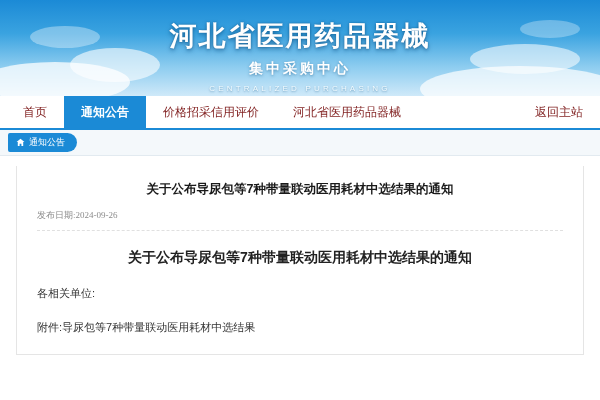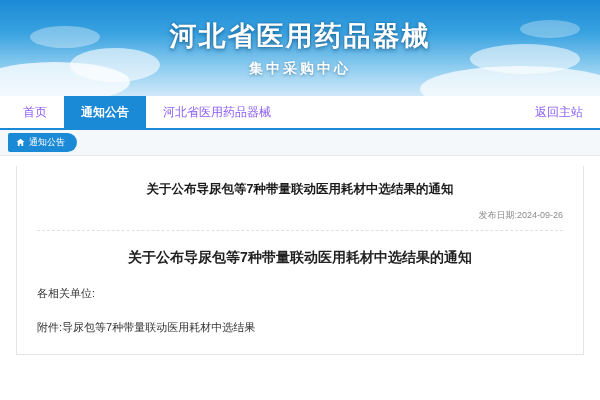--- a/index.html
+++ b/index.html
@@ -71,21 +71,21 @@
     border-bottom: 2px solid #1b8ad6;
     display: flex;
     align-items: stretch;
     padding-left: 6px;
     font-size: 12px;
   }
   .nav-item {
     display: flex;
     align-items: center;
     padding: 0 17px;
-    color: #8b5cf6;
+    color: #7f1d1d;
     white-space: nowrap;
     cursor: pointer;
   }
   .nav-item.active {
     background: #1b8ad6;
     color: #ffffff;
     font-weight: bold;
   }
   .nav-item.right {
     margin-left: auto;
@@ -125,25 +125,26 @@
   }
   .doc-head-title {
     text-align: center;
     font-size: 12.5px;
     font-weight: bold;
     color: #1a1a1a;
     line-height: 1.5;
   }
   .doc-meta {
     margin-top: 10px;
-    text-align: right;
+    text-align: left;
     font-size: 9px;
     color: #8b8b8b;
     padding-bottom: 8px;
     border-bottom: 1px dashed #e0e0e0;
+    font-family: Liberation Serif, serif;
   }
   .doc-title {
     margin-top: 16px;
     text-align: center;
     font-size: 14px;
     font-weight: bold;
     color: #222222;
     line-height: 1.5;
   }
   .doc-body {
@@ -164,26 +165,28 @@
   <div class="cloud c7"></div>
   <div class="cloud c2"></div>
   <div class="cloud c4"></div>
   <div class="cloud c1"></div>
   <div class="cloud c3"></div>
   <div class="cloud c5"></div>
 
   <div class="banner-inner">
     <div class="banner-title">河北省医用药品器械</div>
     <div class="banner-sub">集中采购中心</div>
+    <div class="banner-en">CENTRALIZED PURCHASING</div>
   </div>
 </div>
 
 <div class="nav">
   <div class="nav-item">首页</div>
   <div class="nav-item active">通知公告</div>
+  <div class="nav-item">价格招采信用评价</div>
   <div class="nav-item">河北省医用药品器械</div>
   <div class="nav-item right">返回主站</div>
 </div>
 
 <div class="crumb-wrap">
   <div class="crumb-tag">
     <span class="home-icon">
       <svg viewBox="0 0 10 10" width="9" height="9" aria-hidden="true">
         <path d="M5 0.8 L0.6 4.4 H2 V9 H4V6.4H6V9H8V4.4H9.4Z" fill="#ffffff"></path>
       </svg>

